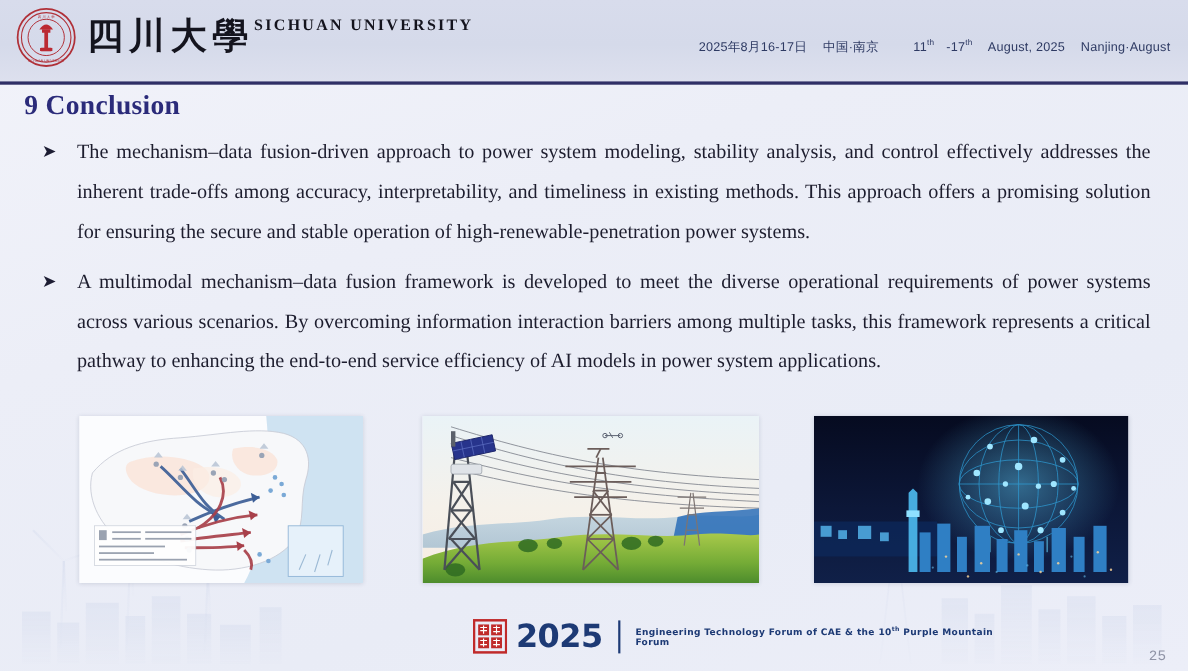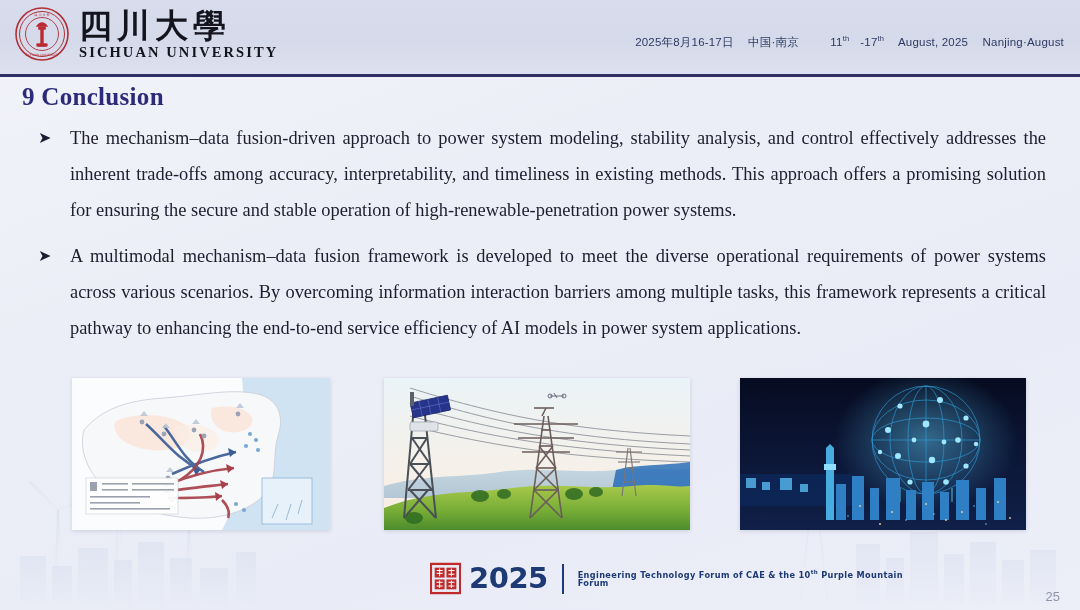--- a/index.html
+++ b/index.html
@@ -44,21 +44,21 @@
     background: #2f2f66;
   }
   .brand {
     position: absolute;
     left: 14px; top: 6px;
     display: flex;
     align-items: center;
     gap: 9px;
   }
   .scu-seal { width: 56px; height: 56px; display:block; }
-  .brand-text { display: flex; flex-direction: column; line-height: 1; }
+  .brand-text { display: flex; line-height: 1; }
   .brand-cn {
     font-family: "DejaVu Serif", serif;
     font-size: 33px;
     font-weight: bold;
     color: #14141e;
     letter-spacing: 5px;
     margin-bottom: 3px;
   }
   .brand-en {
     font-family: "Liberation Serif", serif;
@@ -182,21 +182,21 @@
     font-family: "DejaVu Sans", sans-serif;
     font-size: 8.2px;
     font-weight: bold;
     color: #1d3a75;
     letter-spacing: 0.35px;
   }
   .footer-en sup { font-size: 5.6px; }
   .page-number {
     position: absolute;
     right: 20px; bottom: 6px;
-    font-family: Liberation Sans, sans-serif;
+    font-family: Liberation Mono, monospace;
     font-size: 13px;
     color: #8f93a6;
   }
 </style>
 </head>
 <body>
 
 <div class="slide">
 
   <div class="bg-art">

